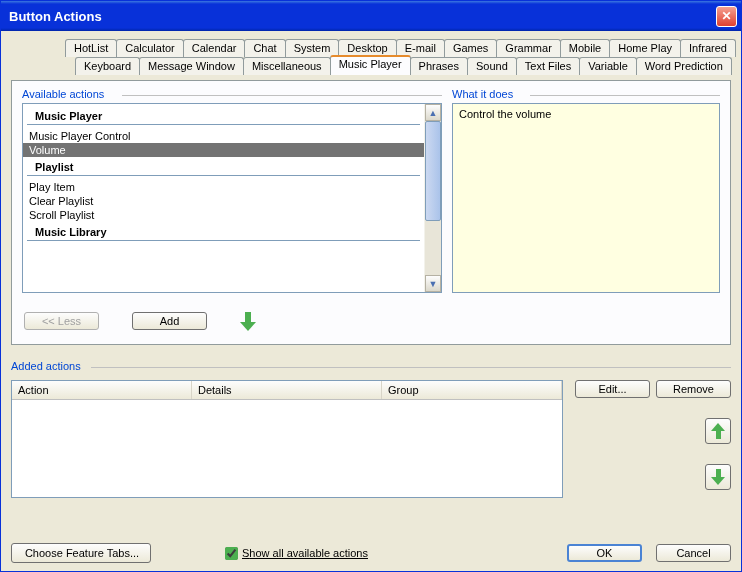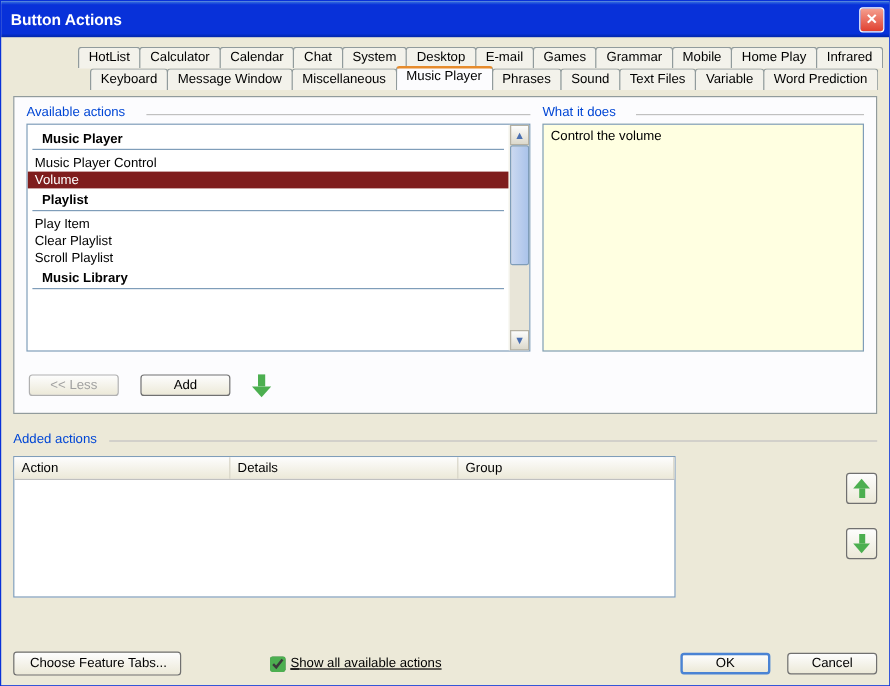--- a/index.html
+++ b/index.html
@@ -24,29 +24,29 @@
 .upper { display: flex; gap: 10px; height: 210px; justify-content: space-between; }
 
 fieldset { border: none; flex: 1; position: relative; padding-top: 8px; }
 .legend { color: #0046d5; position: absolute; top: -3px; left: 0; background: transparent; padding: 0; }
 .legend-line { border-top: 1px solid #c0c0c0; position: absolute; top: 4px; right: 0; }
 
 .actions-box { border: 1px solid #7f9db9; background: #fff; height: 190px; overflow: hidden; display: flex; margin-top: 4px; }
 .actions-list { flex: 1; padding: 2px 0; overflow-y: auto; }
 .actions-list .group-header { font-weight: bold; padding: 4px 8px 2px; border-bottom: 1px solid #7f9db9; margin: 0 4px 4px; }
 .actions-list .item { padding: 1px 6px; cursor: pointer; }
-.actions-list .item.selected { background: #7f1d1d; color: #fff; }
+.actions-list .item.selected { background: #737373; color: #fff; }
 .scrollbar { width: 17px; background: #e8e5d8; border-left: 1px solid #f3f2eb; display: flex; flex-direction: column; }
 .scrollbar .arrow { height: 17px; background: linear-gradient(#fdfdfd,#dcd9cc); border: 1px solid #b5b1a3; display: flex; align-items: center; justify-content: center; cursor: pointer; font-size:9px; color:#4a6fb1;}
 .scrollbar .track { flex: 1; background: #e8e5d8; position: relative; }
 .scrollbar .thumb { position: absolute; top: 0; left: 0; right: 0; height: 100px; background: linear-gradient(to right,#ccd9f1,#aac3ea); border: 1px solid #7f9db9; border-radius: 2px; }
 
 .desc-box { border: 1px solid #7f9db9; background: #ffffe1; height: 190px; padding: 4px 6px; margin-top: 4px; }
 
-.mid-buttons { display: flex; align-items: center; gap: 18px; margin-top: 10px; padding-left: 2px;}
+.mid-buttons { display: flex; align-items: center; gap: 33px; margin-top: 10px; padding-left: 2px;}
 .btn { background: linear-gradient(#fdfdfd, #ece9d8); border: 1px solid #707070; border-radius: 3px; padding: 2px 0; min-width: 75px; text-align: center; cursor: pointer; }
 .btn.disabled { color: #a0a0a0; border-color: #b0b0b0; cursor: default; }
 .btn.default { border: 2px solid #4a83d4; padding: 1px 0;}
 
 .arrow-down-big { width: 16px; height: 20px; display:flex; flex-direction:column; align-items:center; justify-content:center;}
 .arrow-down-big .stem { width:6px; height:10px; background:#4caf50;}
 .arrow-down-big .head { width:0; height:0; border-left:8px solid transparent; border-right:8px solid transparent; border-top:9px solid #4caf50;}
 
 .added-section { margin-top: 14px; position: relative; flex: 1; display:flex; flex-direction:column;}
 .added-legend { color: #0046d5; }
@@ -168,20 +168,24 @@
 
       <div class="added-row">
         <div class="table-container">
           <div class="table-header">
             <div class="col action">Action</div>
             <div class="col details">Details</div>
             <div class="col group">Group</div>
           </div>
         </div>
         <div class="side-buttons">
+          <div class="side-row1">
+            <div class="btn">Edit...</div>
+            <div class="btn">Remove</div>
+          </div>
           <div class="arrow-btn">
             <div class="arrow-up-green">
                 <div class="head"></div>
                 <div class="stem"></div>
               </div>
           </div>
           <div class="arrow-btn">
             <div class="arrow-down-green">
                 <div class="stem"></div>
                 <div class="head"></div>

